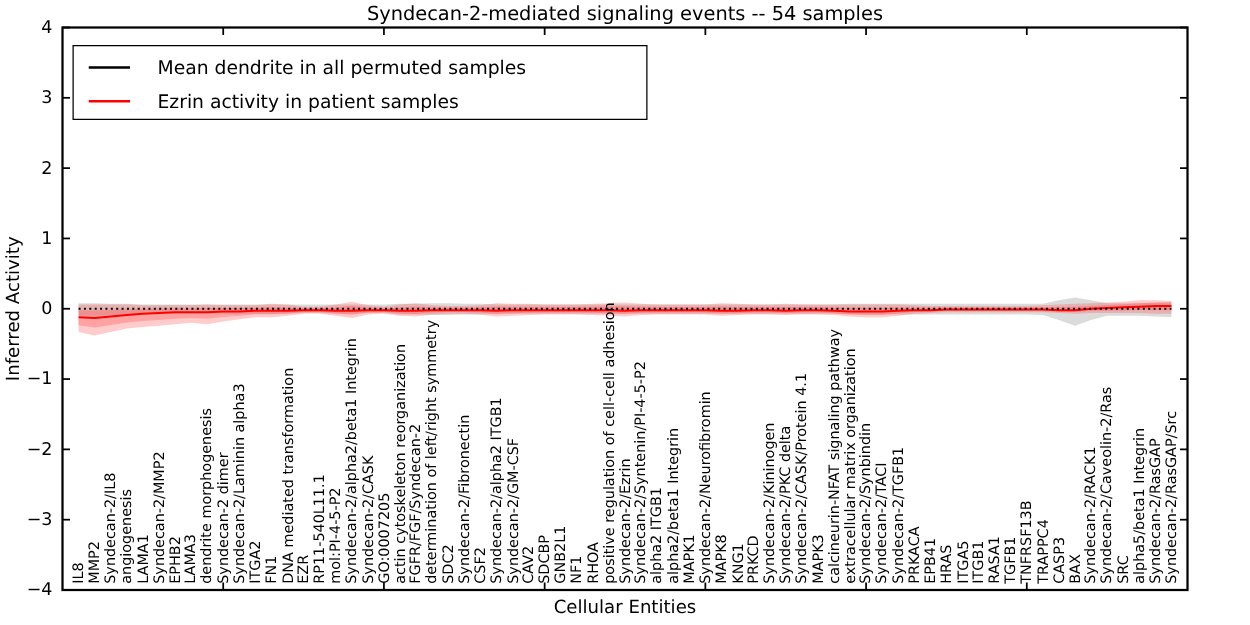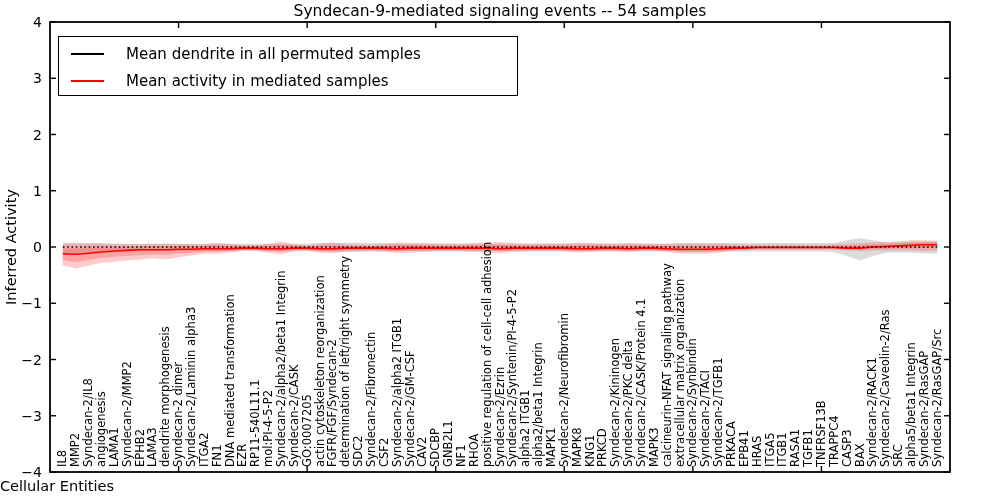--- a/index.html
+++ b/index.html
@@ -1,20 +1,20 @@
 <!DOCTYPE html>
 <html><head>
 <meta charset="utf-8">
 <style>
   html,body{margin:0;padding:0;background:#ffffff;}
   #figure{position:relative;width:1000px;height:500px;background:#ffffff;overflow:hidden;
           font-family:"DejaVu Sans","Liberation Sans",sans-serif;color:#000;}
   #chart-svg{position:absolute;left:0;top:0;}
   .title{position:absolute;left:0;top:2px;width:1000px;text-align:center;font-size:15.5px;}
-  .xlabel{position:absolute;left:0;top:478px;width:1000px;text-align:left;font-size:14.5px;}
+  .xlabel{position:absolute;left:0;top:478px;width:1000px;text-align:center;font-size:14.5px;}
   .ylabel{position:absolute;left:11px;top:247px;transform:translate(-50%,-50%) rotate(-90deg);
           white-space:nowrap;font-size:14.5px;}
   .ytick{position:absolute;width:42px;text-align:right;font-size:14px;line-height:18px;}
   .cat-label{position:absolute;transform-origin:0 0;transform:rotate(-90deg);
              font-size:11.5px;line-height:13px;white-space:nowrap;}
   .legend{position:absolute;left:58px;top:36px;width:460px;height:60px;
           border:1.6px solid #000;background:#fff;box-sizing:border-box;padding-top:3px;}
   .legend-row{display:flex;align-items:center;height:27px;padding-left:12px;}
   .legend-sample{width:33px;height:2px;background:#000;flex:0 0 auto;}
   .legend-label{margin-left:22px;font-size:15px;white-space:nowrap;}
@@ -55,21 +55,21 @@
       <line x1="435.7142857142857" y1="22" x2="435.7142857142857" y2="28" stroke="#000000" stroke-width="1.4"></line>
       <line x1="435.7142857142857" y1="472" x2="435.7142857142857" y2="466" stroke="#000000" stroke-width="1.4"></line>
       <line x1="564.2857142857143" y1="22" x2="564.2857142857143" y2="28" stroke="#000000" stroke-width="1.4"></line>
       <line x1="564.2857142857143" y1="472" x2="564.2857142857143" y2="466" stroke="#000000" stroke-width="1.4"></line>
       <line x1="692.8571428571429" y1="22" x2="692.8571428571429" y2="28" stroke="#000000" stroke-width="1.4"></line>
       <line x1="692.8571428571429" y1="472" x2="692.8571428571429" y2="466" stroke="#000000" stroke-width="1.4"></line>
       <line x1="821.4285714285714" y1="22" x2="821.4285714285714" y2="28" stroke="#000000" stroke-width="1.4"></line>
       <line x1="821.4285714285714" y1="472" x2="821.4285714285714" y2="466" stroke="#000000" stroke-width="1.4"></line>
     </svg>
 
-  <div class="title">Syndecan-9-mediated signaling events -- 54 samples</div>
+  <div class="title">Syndecan-2-mediated signaling events -- 54 samples</div>
 
   <div class="ylabel">Inferred Activity</div>
 
   <div class="xlabel">Cellular Entities</div>
 
   <div id="ytick-labels">
       <div class="ytick" style="left: 0px; top: 13px;">4</div>
       <div class="ytick" style="left: 0px; top: 69.25px;">3</div>
       <div class="ytick" style="left: 0px; top: 125.5px;">2</div>
       <div class="ytick" style="left: 0px; top: 181.75px;">1</div>
@@ -151,16 +151,16 @@
       <div class="cat-label" style="left: 930.643px; top: 467px;">Syndecan-2/RasGAP/Src</div>
     </div>
 
   <div class="legend">
     <div class="legend-row">
       <div class="legend-sample" id="sample-0" style="background: rgb(0, 0, 0);"></div>
       <div class="legend-label">Mean dendrite in all permuted samples</div>
     </div>
     <div class="legend-row">
       <div class="legend-sample" id="sample-1" style="background: rgb(255, 0, 0);"></div>
-      <div class="legend-label">Mean activity in mediated samples</div>
+      <div class="legend-label">Ezrin activity in patient samples</div>
     </div>
   </div>
 </div>
 
 </body></html>

